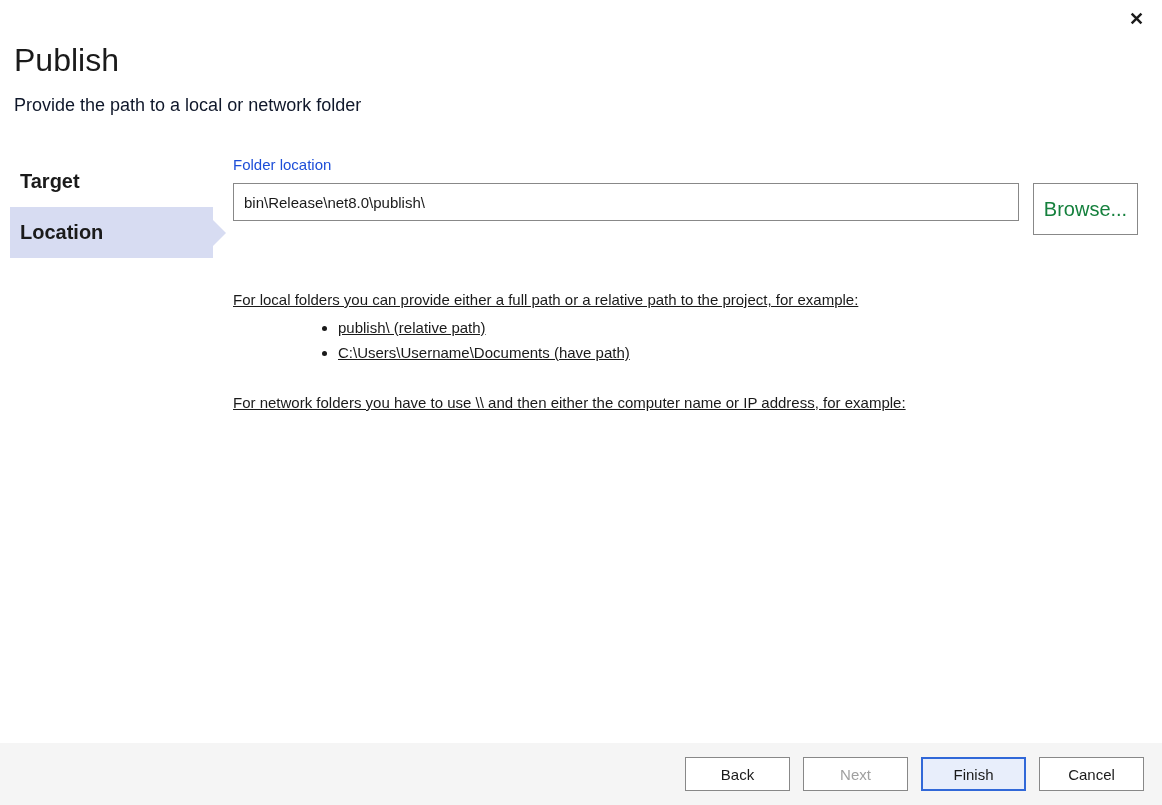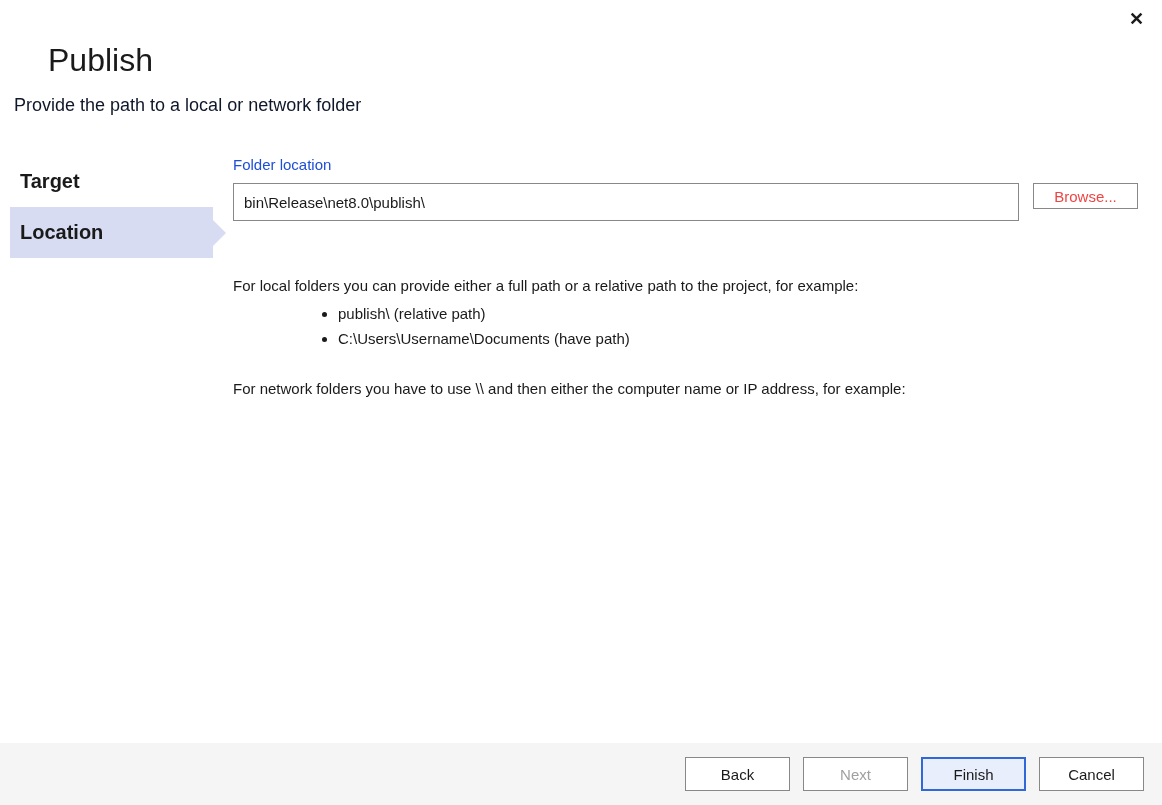--- a/index.html
+++ b/index.html
@@ -28,21 +28,20 @@
       font-family: Arial, sans-serif;
     }
     .header {
       padding: 42px 14px 0 14px;
     }
     .header h1 {
       font-size: 32px;
       font-weight: 300;
       color: #1a1a1a;
       margin-bottom: 16px;
-      margin-left: 34px;
     }
     .subtitle {
       font-size: 18px;
       font-weight: 400;
       color: #0f172a;
     }
     .body-area {
       display: flex;
       margin-top: 40px;
     }
@@ -93,35 +92,36 @@
       height: 38px;
       border: 1px solid #888888;
       padding: 0 10px;
       font-size: 15px;
       font-family: inherit;
       color: #1a1a1a;
       background: #ffffff;
     }
     .browse-btn {
       width: 105px;
-      height: 26px;
+      height: 52px;
       border: 1px solid #888888;
       background: #ffffff;
-      font-size: 15px;
+      font-size: 20px;
       font-family: inherit;
       cursor: pointer;
-      color: #ef4444;
+      color: #15803d;
     }
     .help-text {
       font-size: 15px;
       color: #1a1a1a;
       line-height: 1.7;
     }
     .help-section {
       margin-bottom: 24px;
+      text-decoration: underline;
     }
     .help-intro {
       margin-bottom: 2px;
     }
     .help-list {
       list-style: disc;
       padding-left: 105px;
     }
     .help-list li {
       margin-bottom: 0px;

